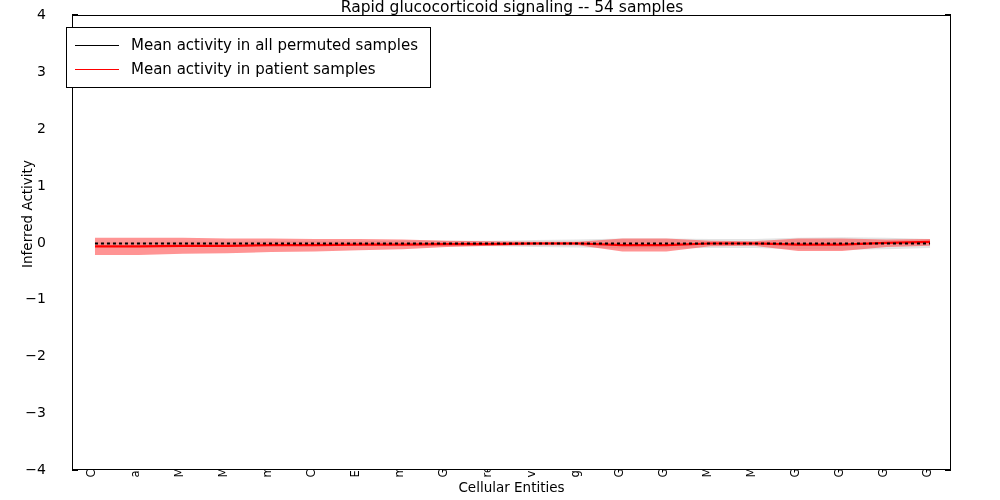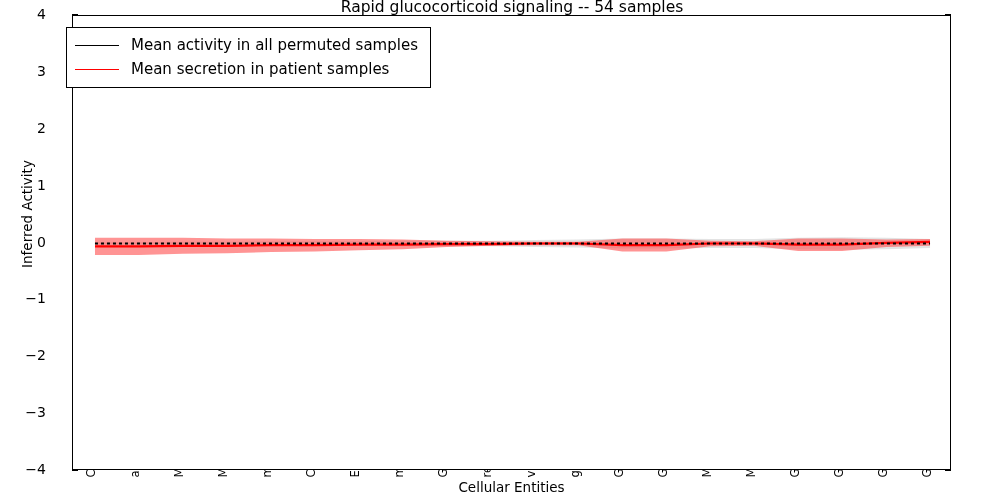--- a/index.html
+++ b/index.html
@@ -217,17 +217,17 @@
       </svg>
   </div>
 
   <div id="legend">
     <div class="legend-row">
       <span class="legend-swatch"></span>
       <span class="legend-text">Mean activity in all permuted samples</span>
     </div>
     <div class="legend-row">
       <span class="legend-swatch red"></span>
-      <span class="legend-text">Mean secretion in patient samples</span>
+      <span class="legend-text">Mean activity in patient samples</span>
     </div>
   </div>
 
 </div>
 
 </body></html>

